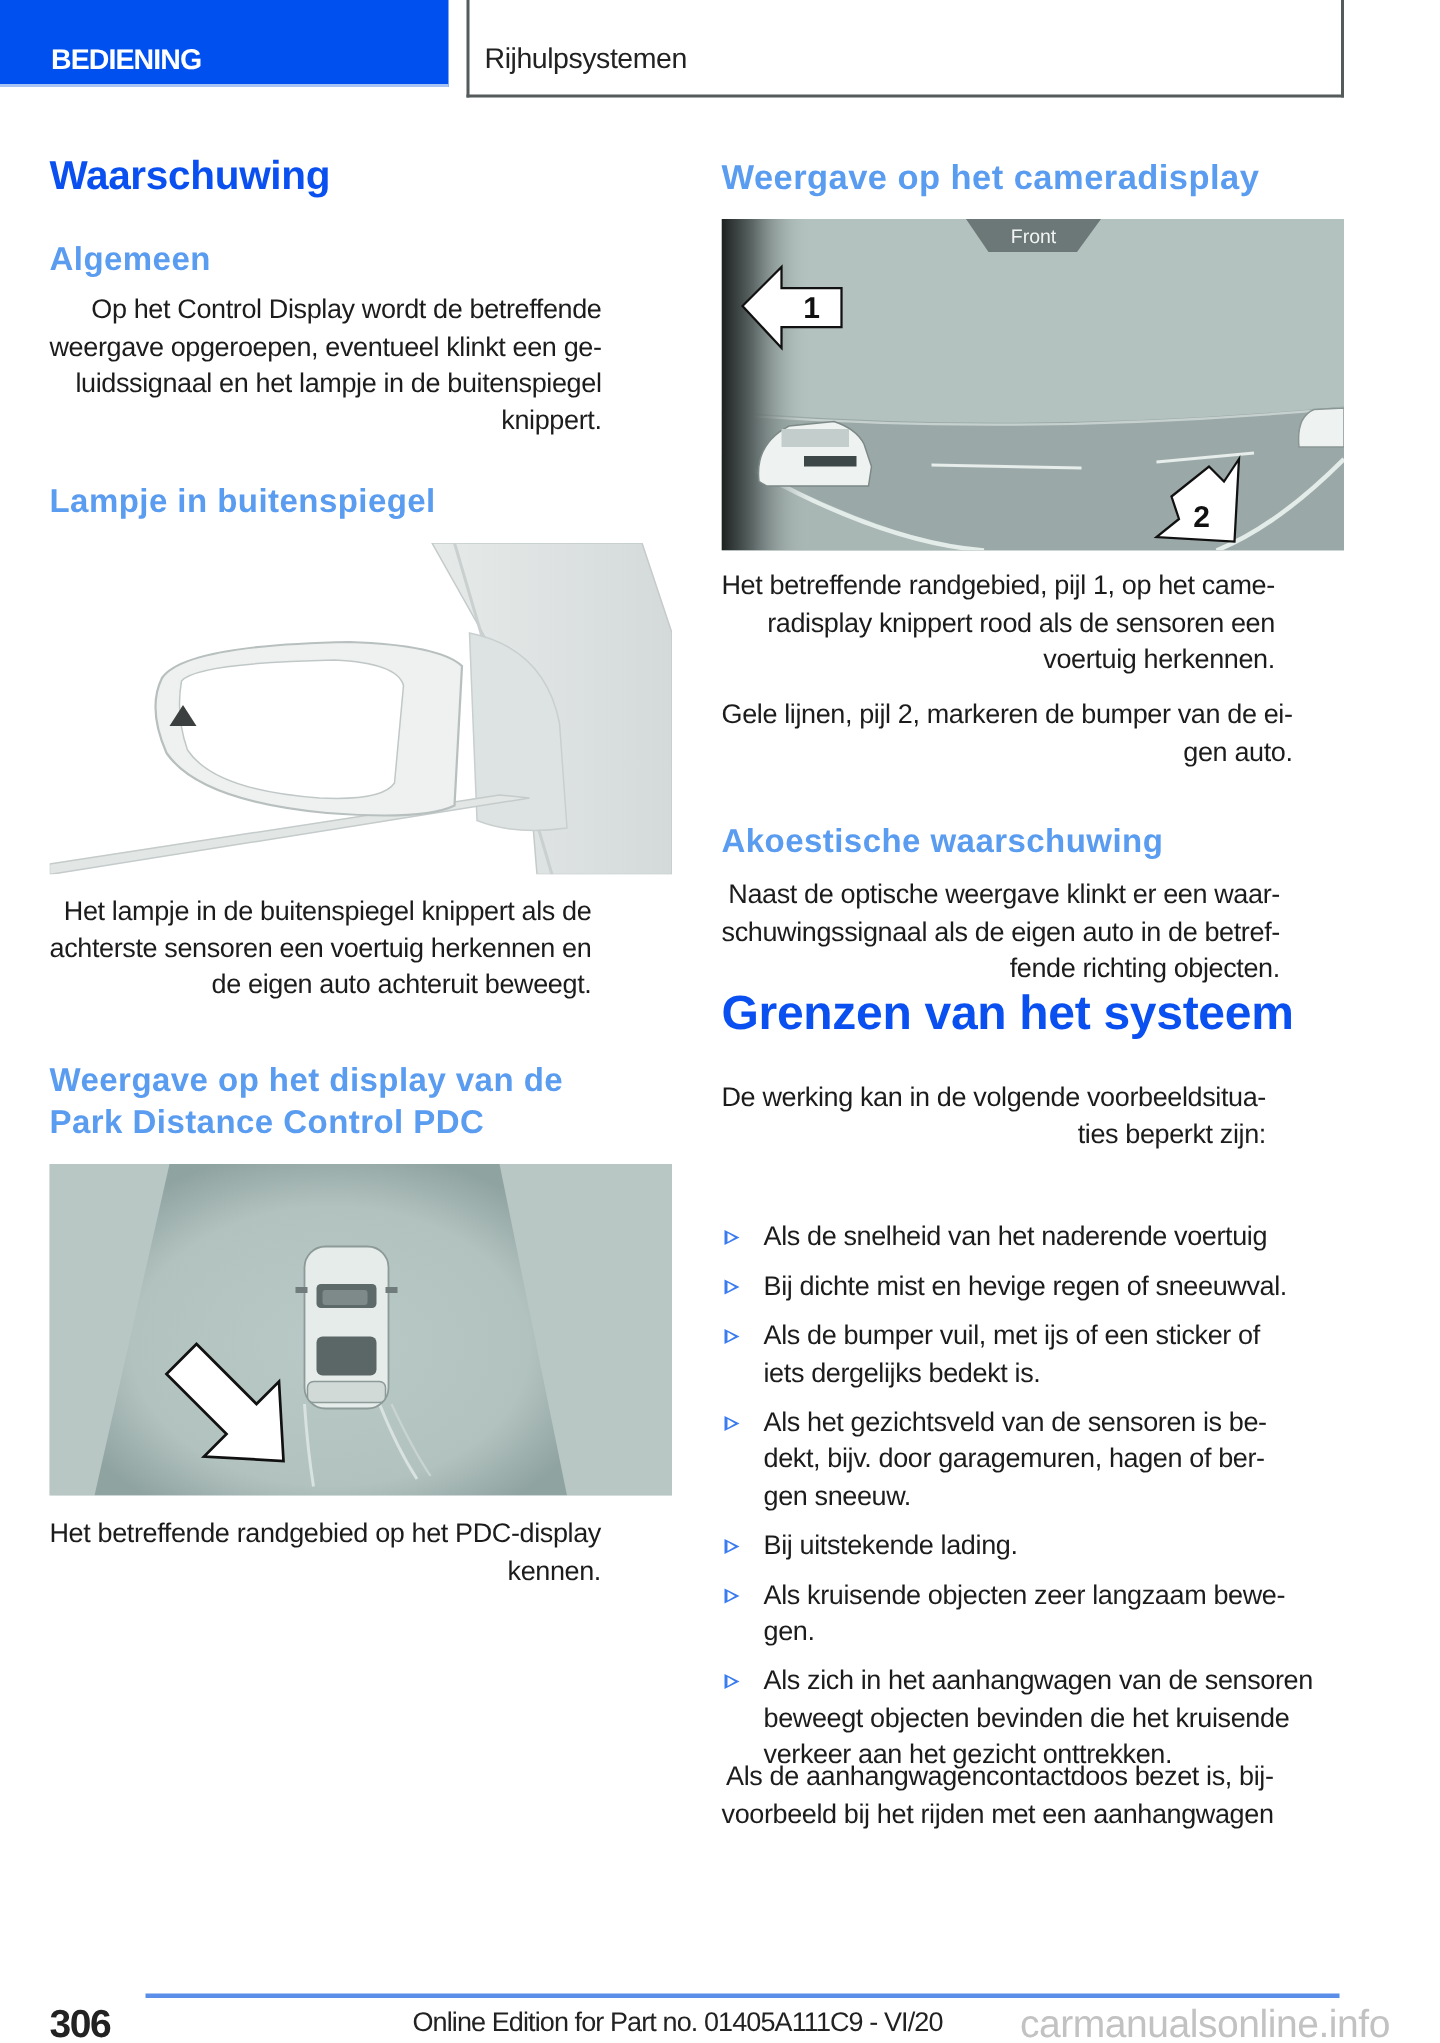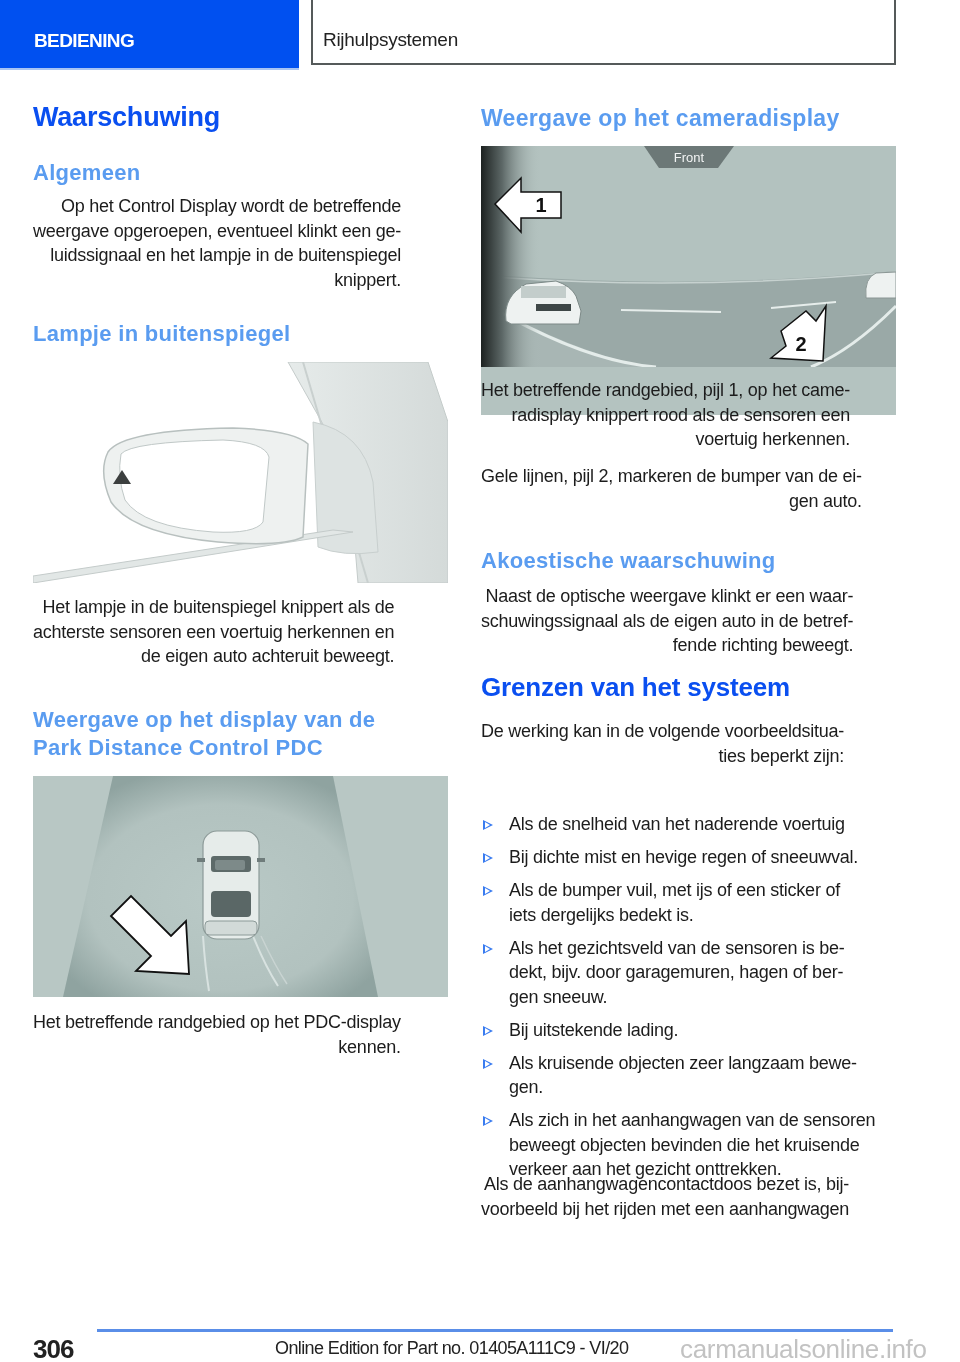--- a/index.html
+++ b/index.html
@@ -1,19 +1,19 @@
 <!DOCTYPE html>
 <html><head>
 <meta charset="utf-8">
 <style>
   * { box-sizing: border-box; margin: 0; padding: 0; }
   html, body { width: 960px; height: 1362px; background: #ffffff; overflow: hidden; }
   body { position: relative; font-family: "Liberation Sans", "DejaVu Sans", sans-serif; color: #1a1a1a; }
 
-  .hdr-section { position: absolute; left: 0; top: 0; width: 299px; height: 70px; background: #0050f0; border-bottom: 2px solid #a8c4f4; }
+  .hdr-section { position: absolute; left: 0; top: 0; width: 299px; height: 58px; background: #0050f0; border-bottom: 2px solid #a8c4f4; }
   .hdr-section span { position: absolute; left: 34px; top: 30px; color: #ffffff; font-weight: bold; font-size: 19px; letter-spacing: -0.6px; }
   .hdr-chapter { position: absolute; left: 311px; top: -2px; width: 585px; height: 67px; border: 2px solid #555a5a; border-top: none; background: #fff; }
   .hdr-chapter span { position: absolute; left: 10px; top: 31px; font-size: 19px; color: #222; letter-spacing: -0.3px; }
 
   .col { position: absolute; top: 0; }
   .col-left { left: 33px; width: 415px; }
   .col-right { left: 481px; width: 415px; }
 
   .h1 { position: absolute; color: #0a4ff0; font-weight: bold; font-size: 27px; letter-spacing: -0.2px; white-space: nowrap; }
   .h2 { position: absolute; color: #5a9cf0; font-weight: bold; font-size: 22px; line-height: 28px; letter-spacing: 0.3px; }
@@ -120,21 +120,21 @@
 
   <div class="p" style="top:1010px;">
     <span class="ln">Het betreffende randgebied op het PDC-display</span>
     <span class="ln">kennen.</span>
   </div>
 </div>
 
 <div class="col col-right">
   <div class="h2" style="top:104px; font-size:23px;">Weergave op het cameradisplay</div>
 
-  <div class="figure" style="top:146px; left:0; width:415px; height:269px; background:#b4c3c0;">
+  <div class="figure" style="top:146px; left:0; width:415px; height:221px; background:#b4c3c0;">
     <svg width="415" height="221" viewBox="0 0 415 221">
       <defs>
         <linearGradient id="leftshade" x1="0" y1="0" x2="1" y2="0">
           <stop offset="0" stop-color="#1c2120"></stop>
           <stop offset="0.35" stop-color="#5c6766"></stop>
           <stop offset="1" stop-color="#b4c3c0" stop-opacity="0"></stop>
         </linearGradient>
       </defs>
       <rect width="415" height="221" fill="#b3c2bf"></rect>
 
@@ -176,24 +176,24 @@
   </div>
   <div class="p" style="top:464px;">
     <span class="ln">Gele lijnen, pijl 2, markeren de bumper van de ei-</span>
     <span class="ln">gen auto.</span>
   </div>
 
   <div class="h2" style="top:547px;">Akoestische waarschuwing</div>
   <div class="p" style="top:584px;">
     <span class="ln">Naast de optische weergave klinkt er een waar-</span>
     <span class="ln">schuwingssignaal als de eigen auto in de betref-</span>
-    <span class="ln">fende richting beweegt.</span>
-  </div>
-
-  <div class="h1" style="top:672px; font-size:26px;">Grenzen van het systeem</div>
+    <span class="ln">fende richting objecten.</span>
+  </div>
+
+  <div class="h1" style="top:657px; font-size:32px;">Grenzen van het systeem</div>
   <div class="p" style="top:719px;">
     <span class="ln">De werking kan in de volgende voorbeeldsitua-</span>
     <span class="ln">ties beperkt zijn:</span>
   </div>
 
   <ul class="bullets" style="top:812px; left:0; width:420px;">
     <li>
         <span class="tri"></span>
       <span class="ln">Als de snelheid van het naderende voertuig</span>
     </li>

